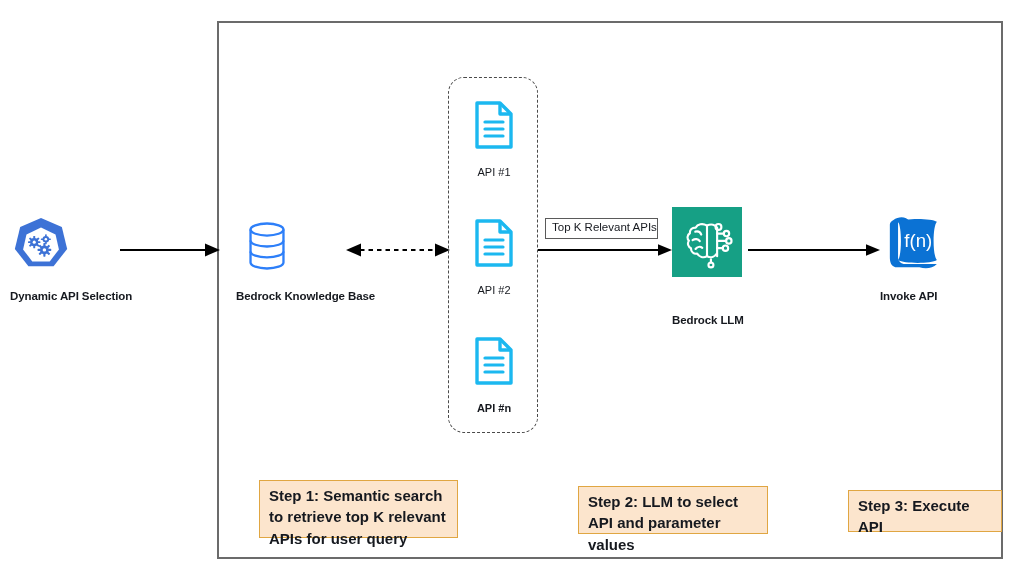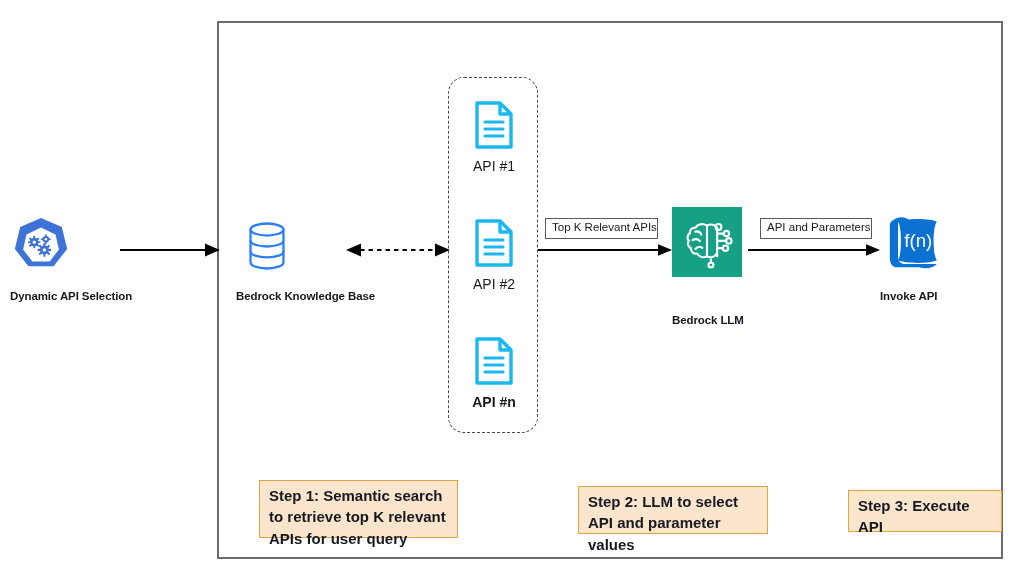--- a/index.html
+++ b/index.html
@@ -73,22 +73,22 @@
   .api-item {
     position: absolute;
     left: 0; width: 90px;
     display: flex; flex-direction: column; align-items: center;
   }
   .api-item.i0 { top: 22px; }
   .api-item.i1 { top: 140px; }
   .api-item.i2 { top: 258px; font-weight: bold; }
   .doc-icon { width: 42px; height: 50px; }
   .api-label {
-    margin-top: 8px;
-    font-size: 14px;
+    margin-top: 16px;
+    font-size: 11px;
     color: #16191f;
     white-space: nowrap;
   }
 
   
   .arrow-svg { position: absolute; overflow: visible; }
   .arrow-1 { left: 120px; top: 240px; width: 100px; height: 20px; }
   .arrow-dashed { left: 346px; top: 240px; width: 104px; height: 20px; }
   .arrow-2 { left: 538px; top: 240px; width: 134px; height: 20px; }
   .arrow-3 { left: 748px; top: 240px; width: 132px; height: 20px; }
@@ -276,21 +276,20 @@
           <circle cx="41.3" cy="16.5" r="2.4"></circle>
           <circle cx="43.4" cy="23" r="2.4"></circle>
           <circle cx="40.4" cy="29.5" r="2.4"></circle>
           <circle cx="27.5" cy="44.4" r="2.2"></circle>
         </g>
       </svg>
     </span>
     <span class="node-label">Bedrock LLM</span>
   </div>
 
-  <div class="edge-label edge-label-2">API and Parameters</div>
   <svg class="arrow-svg arrow-3" viewBox="0 0 132 20">
     <line x1="0" y1="10" x2="120" y2="10" stroke="#000000" stroke-width="1.8"></line>
     <polygon points="132,10 118,4.2 118,15.8" fill="#000000"></polygon>
   </svg>
 
   <div class="node invoke-node">
     <span class="invoke-icon">
       <svg viewBox="0 0 64 64" width="70" height="70" aria-hidden="true">
         <path d="M12 12 C18 8 24 9 27 13 L27 16 C24 13 19 12.5 16.5 14.5
                  L16.5 46 C16.5 50 20 53 25 52 L52 52 C48 56 42 57 36 55

